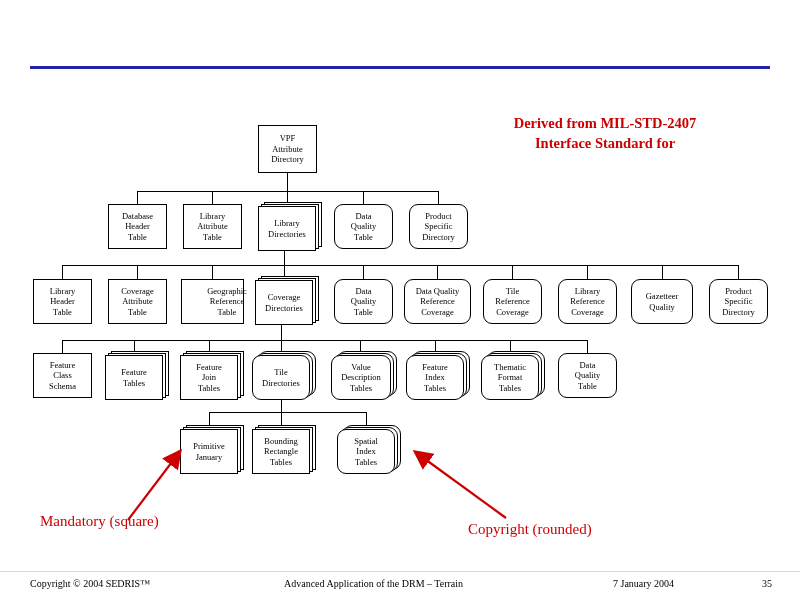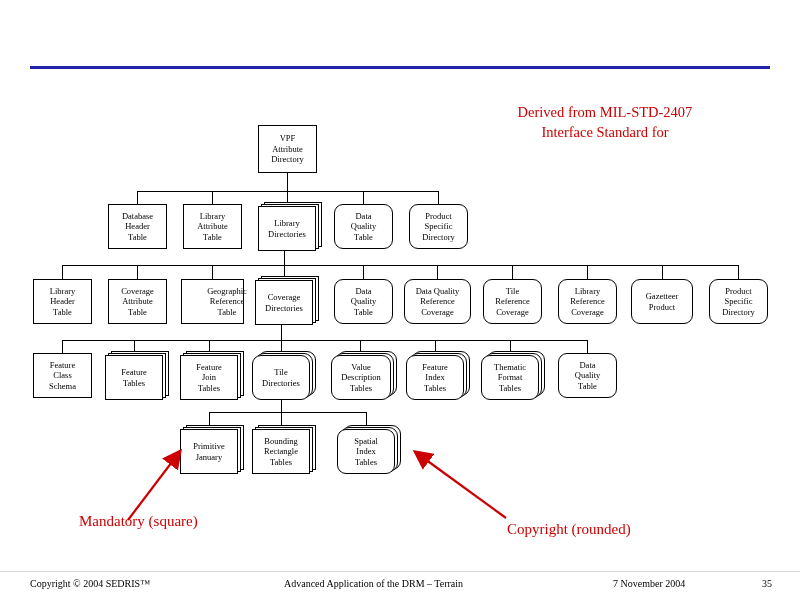--- a/index.html
+++ b/index.html
@@ -24,21 +24,21 @@
   }
 
   .note{
     position:absolute;color:#cc0000;font-size:14.5px;
     font-family:"Liberation Serif", serif;
     text-align:center;line-height:20px;white-space:nowrap;
   }
 
   .legend{
     position:absolute;color:#cc0000;font-size:15px;
-    font-family:"Liberation Serif", serif;white-space:nowrap;margin-left:39px;
+    font-family:"Liberation Serif", serif;white-space:nowrap;
   }
 
   
   .node{
     position:absolute;
     border:1px solid #000;
     background:#ffffff;
     box-sizing:border-box;
     display:flex;align-items:center;justify-content:center;
     text-align:center;
@@ -75,21 +75,21 @@
   .footer .fp{position:absolute;left:762px;top:6px;}
   .footer-rule{position:absolute;left:0;bottom:28px;width:800px;height:1px;background:#d9d9d9;}
 </style>
 </head>
 <body>
 
 <div id="slide">
 
   <div class="title-rule"></div>
 
-  <div class="note" style="left:460px;top:102px;width:290px;">
+  <div class="note" style="left:460px;top:113px;width:290px;font-weight:bold;">
     <div>Derived from MIL-STD-2407</div>
     <div>Interface Standard for</div>
   </div>
 
   <div class="ln lnv" style="left:287px;top:173px;height:18px;"></div>
   <div class="ln lnh" style="left:137px;top:191px;width:301px;"></div>
   <div class="ln lnv" style="left:137px;top:191px;height:13px;"></div>
   <div class="ln lnv" style="left:212px;top:191px;height:13px;"></div>
   <div class="ln lnv" style="left:287px;top:191px;height:11px;"></div>
   <div class="ln lnv" style="left:363px;top:191px;height:13px;"></div>
@@ -202,21 +202,21 @@
 Reference
 Coverage</span>
   </div>
   <div class="node rounded" style="left:558px;top:279px;width:59px;height:45px;">
     <span style="white-space:pre-line;">Library
 Reference
 Coverage</span>
   </div>
   <div class="node rounded" style="left:631px;top:279px;width:62px;height:45px;">
     <span style="white-space:pre-line;">Gazetteer
-Product</span>
+Quality</span>
   </div>
   <div class="node rounded" style="left:709px;top:279px;width:59px;height:45px;">
     <span style="white-space:pre-line;">Product
 Specific
 Directory</span>
   </div>
 
   <div class="node" style="left:33px;top:353px;width:59px;height:45px;">
     <span style="white-space:pre-line;">Feature
 Class
@@ -334,17 +334,17 @@
     <line x1="106" y1="78" x2="18" y2="14" stroke="#cc0000" stroke-width="2.2" marker-end="url(#ah2)"></line>
   </svg>
 
   <div class="legend" style="left:40px;top:513px;">Mandatory (square)</div>
   <div class="legend" style="left:468px;top:521px;">Copyright (rounded)</div>
 
   <div class="footer-rule"></div>
   <div class="footer">
     <div class="fl">Copyright © 2004 SEDRIS™</div>
     <div class="fc">Advanced Application of the DRM – Terrain</div>
-    <div class="fd">7 November 2004</div>
+    <div class="fd">7 January 2004</div>
     <div class="fp">35</div>
   </div>
 
 </div>
 
 </body></html>

